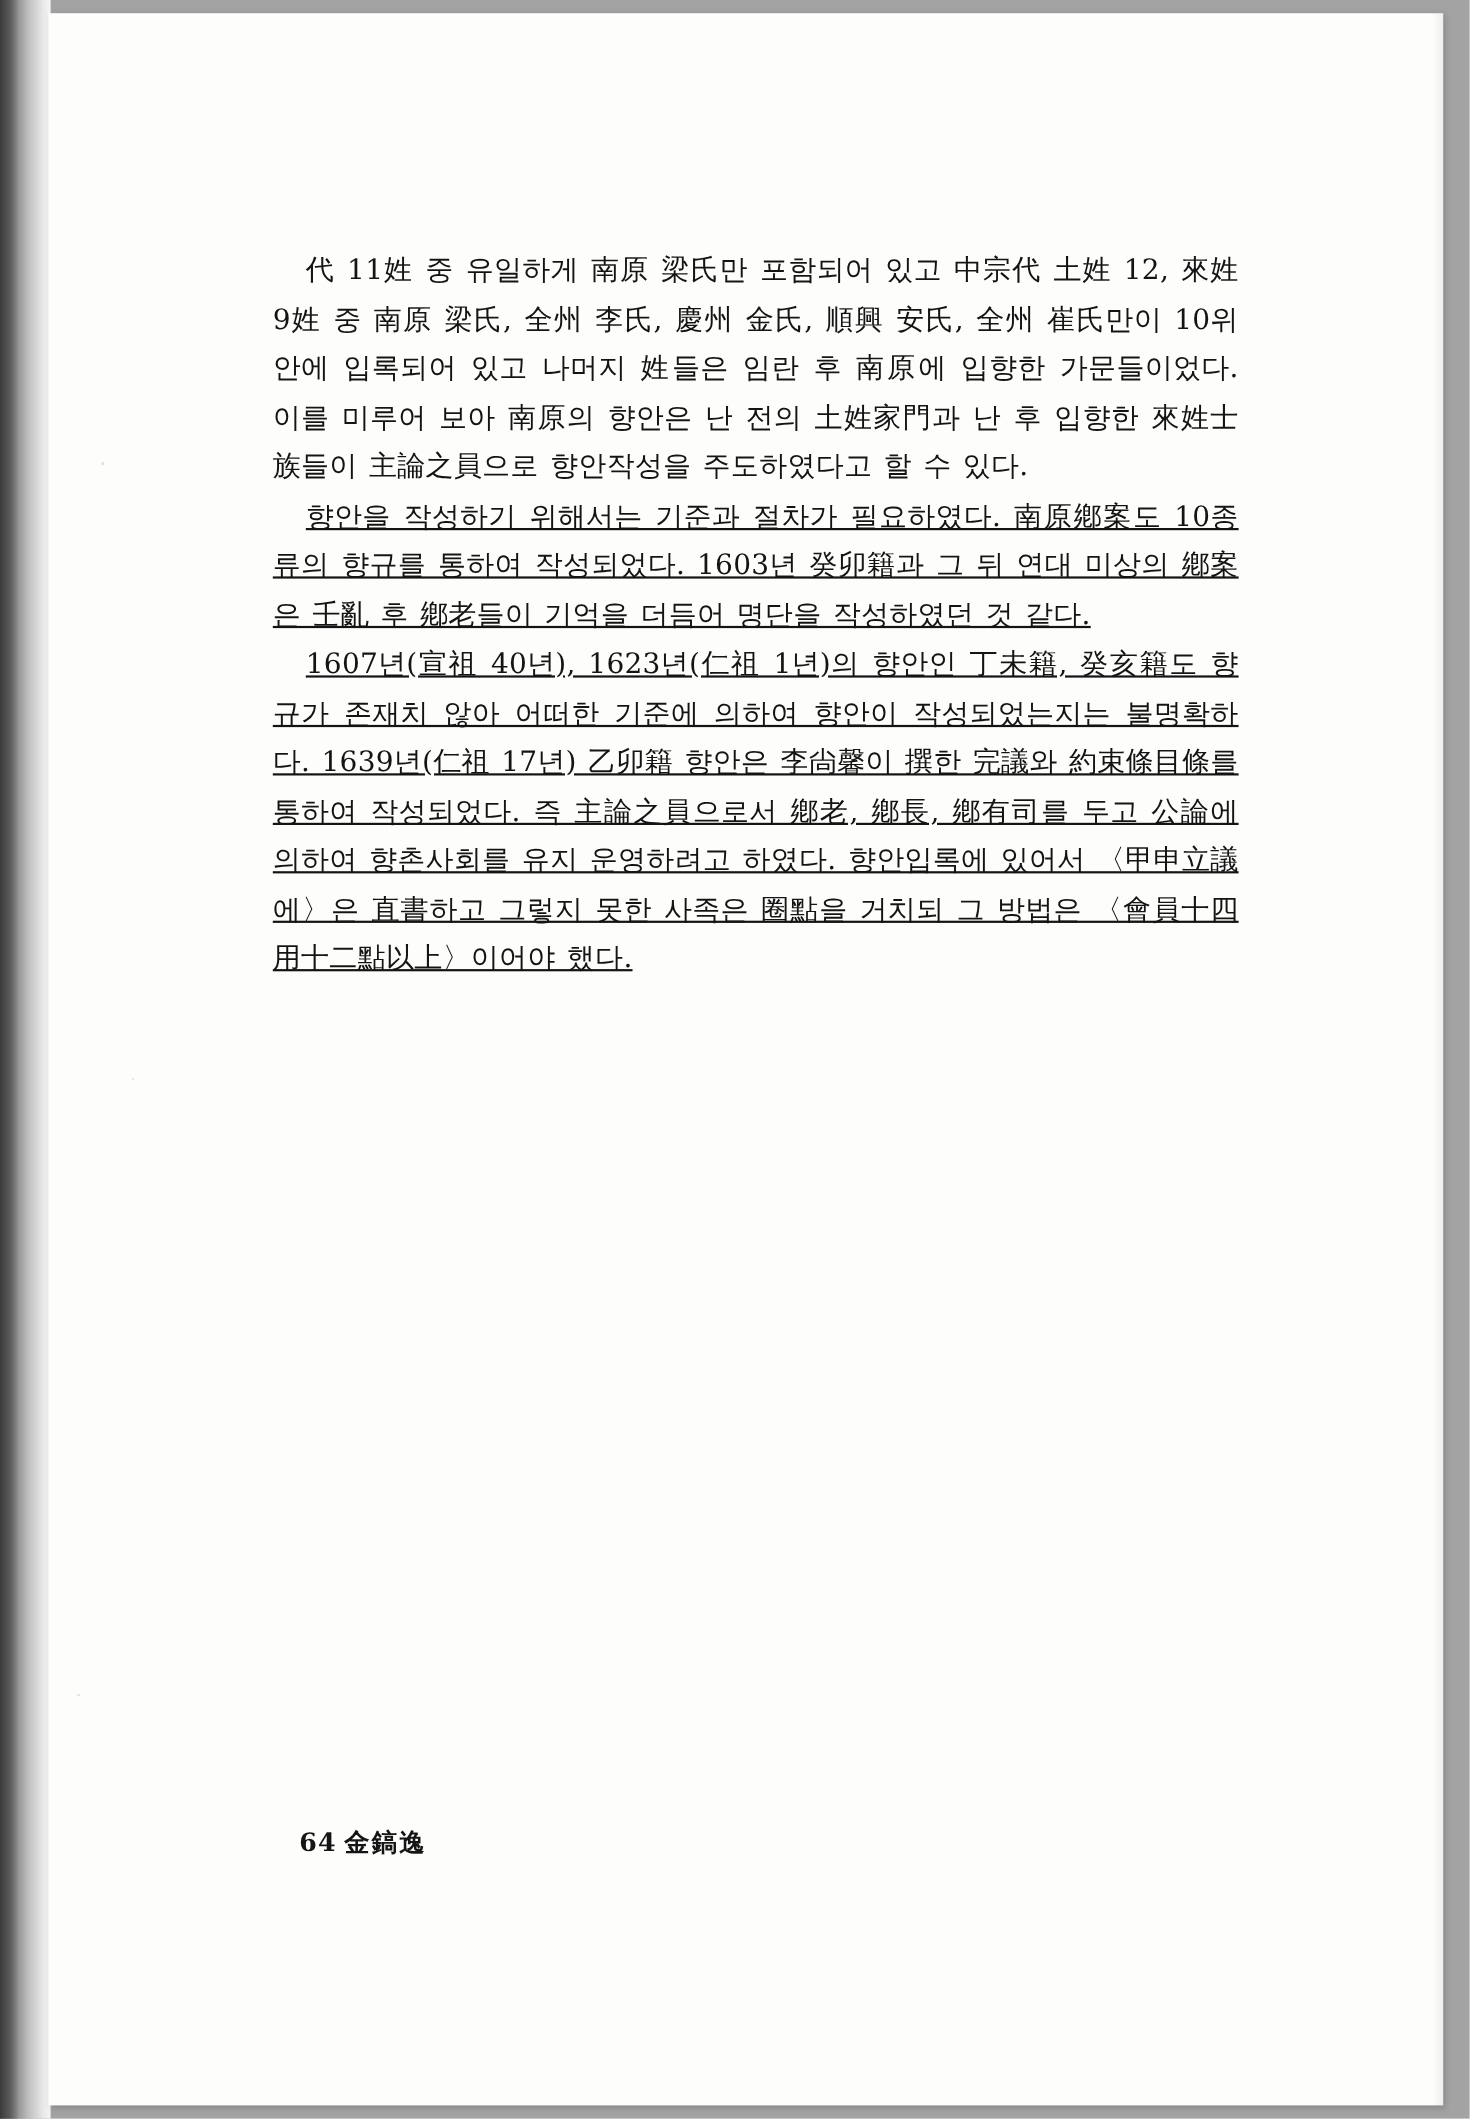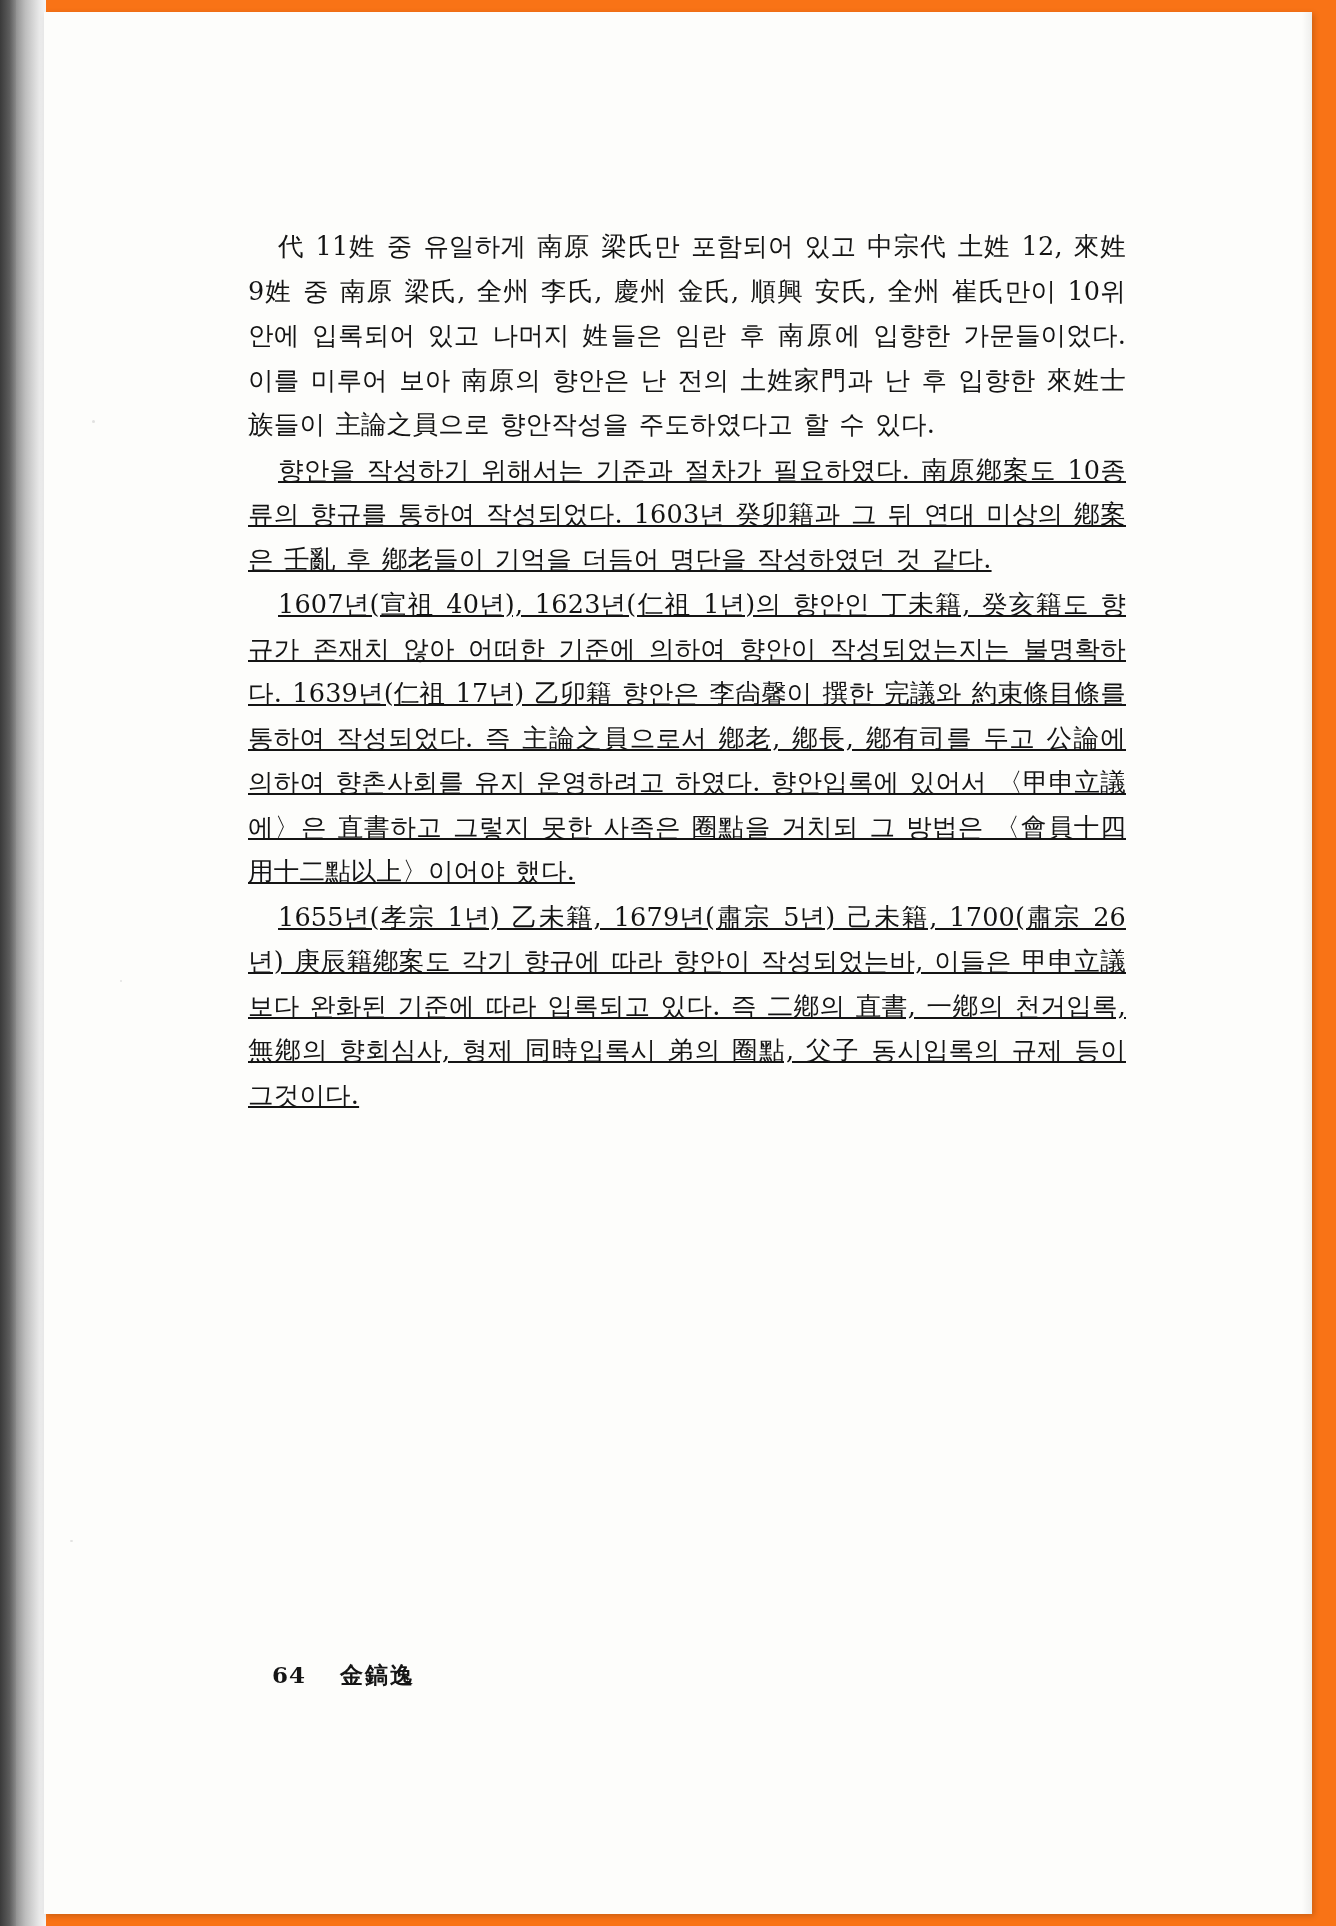--- a/index.html
+++ b/index.html
@@ -13,21 +13,21 @@
     font-family: "DejaVu Serif", serif;
     overflow: hidden;
   }
 
   
   .scan {
     position: absolute;
     left: 0; top: 0;
     width: 1336px;
     height: 1926px;
-    background: #f97316;
+    background: #a3a3a3;
   }
 
   
   .binding-shadow {
     position: absolute;
     left: 0; top: 0;
     width: 46px;
     height: 1926px;
     background: linear-gradient(to right, #4a4a4a 0%, #777 22%, #bdbdbd 55%, #e8e8e8 85%, #f6f6f6 100%);
   }
@@ -90,21 +90,21 @@
     position: absolute;
     left: 228px;
     top: 1648px;
     font-size: 23px;
     font-weight: bold;
     color: #151515;
     letter-spacing: 1px;
     font-family: "DejaVu Serif", serif;
   }
   .footer .pagenum {
-    margin-right: 34px;
+    margin-right: 7px;
   }
   .footer .author {
     letter-spacing: 2px;
     margin-top: 36px;
   }
 
   
   .speckle {
     position: absolute;
     background: #cfcfcf;
@@ -119,21 +119,20 @@
 
   <div class="binding-shadow"></div>
   <div class="binding-dark"></div>
 
   <div class="sheet">
 
     <div class="textblock">
       <p class="para indent">代 11姓 중 유일하게 南原 梁氏만 포함되어 있고 中宗代 土姓 12, 來姓 9姓 중 南原 梁氏, 全州 李氏, 慶州 金氏, 順興 安氏, 全州 崔氏만이 10위 안에 입록되어 있고 나머지 姓들은 임란 후 南原에 입향한 가문들이었다. 이를 미루어 보아 南原의 향안은 난 전의 土姓家門과 난 후 입향한 來姓士族들이 主論之員으로 향안작성을 주도하였다고 할 수 있다.</p>
       <p class="para indent">향안을 작성하기 위해서는 기준과 절차가 필요하였다. 南原鄕案도 10종류의 향규를 통하여 작성되었다. 1603년 癸卯籍과 그 뒤 연대 미상의 鄕案은 壬亂 후 鄕老들이 기억을 더듬어 명단을 작성하였던 것 같다.</p>
       <p class="para indent">1607년(宣祖 40년), 1623년(仁祖 1년)의 향안인 丁未籍, 癸亥籍도 향규가 존재치 않아 어떠한 기준에 의하여 향안이 작성되었는지는 불명확하다. 1639년(仁祖 17년) 乙卯籍 향안은 李尙馨이 撰한 完議와 約束條目條를 통하여 작성되었다. 즉 主論之員으로서 鄕老, 鄕長, 鄕有司를 두고 公論에 의하여 향촌사회를 유지 운영하려고 하였다. 향안입록에 있어서 〈甲申立議에〉은 直書하고 그렇지 못한 사족은 圈點을 거치되 그 방법은 〈會員十四 用十二點以上〉이어야 했다.</p>
-      <p class="para indent">1655년(孝宗 1년) 乙未籍, 1679년(肅宗 5년) 己未籍, 1700(肅宗 26년) 庚辰籍鄕案도 각기 향규에 따라 향안이 작성되었는바, 이들은 甲申立議보다 완화된 기준에 따라 입록되고 있다. 즉 二鄕의 直書, 一鄕의 천거입록, 無鄕의 향회심사, 형제 同時입록시 弟의 圈點, 父子 동시입록의 규제 등이 그것이다.</p>
     </div>
 
     <div class="footer">
       <span class="pagenum">64</span><span class="author">金鎬逸</span>
     </div>
 
   </div>
 
   <div class="speckle" style="left:92px; top:420px; width:3px; height:3px;"></div>
   <div class="speckle" style="left:120px; top:980px; width:2px; height:2px;"></div>

